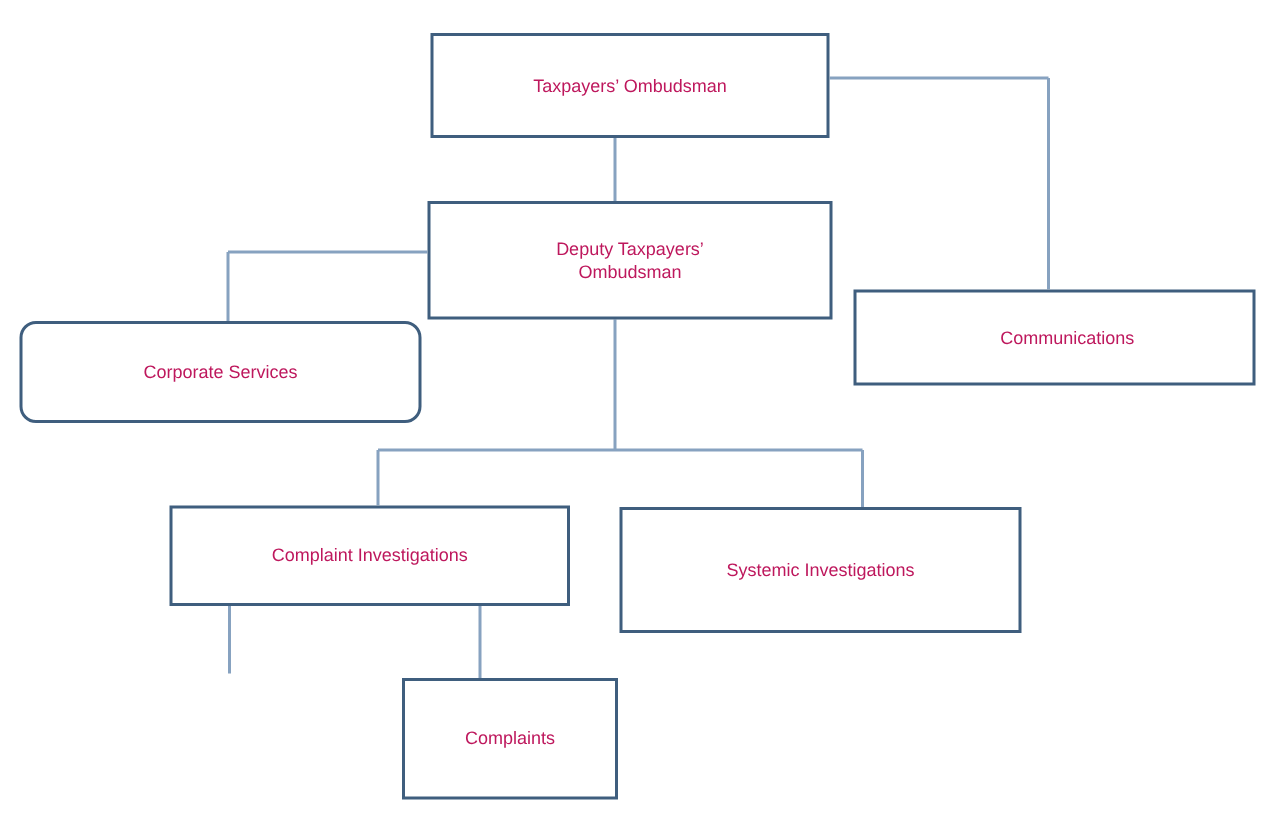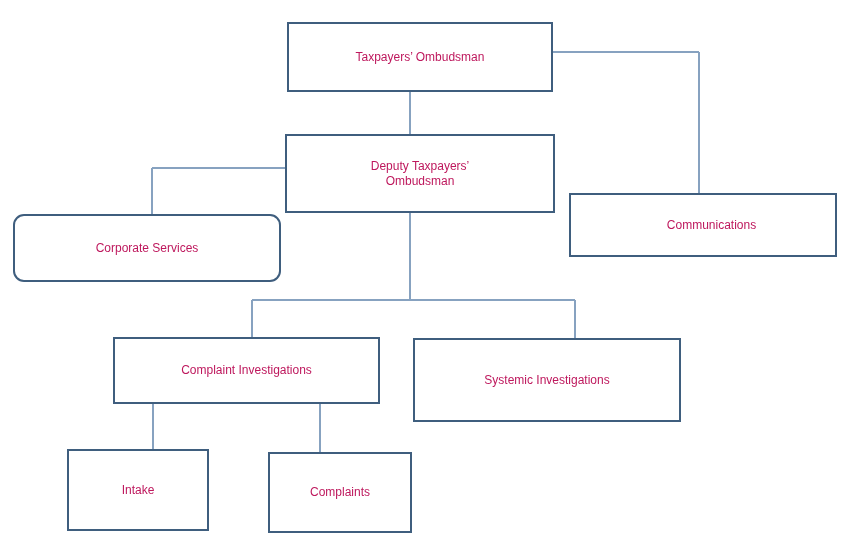--- a/index.html
+++ b/index.html
@@ -69,19 +69,16 @@
   </div>
   <div class="node" style="left: 569px; top: 193px; width: 268px; height: 64px; padding-left: 17px;">
     <span class="label">Communications</span>
   </div>
   <div class="node" style="left: 113px; top: 337px; width: 267px; height: 67px;">
     <span class="label">Complaint Investigations</span>
   </div>
   <div class="node" style="left: 413px; top: 338px; width: 268px; height: 84px;">
     <span class="label">Systemic Investigations</span>
   </div>
-  <div class="node" style="left: 67px; top: 449px; width: 142px; height: 82px;">
-    <span class="label">Intake</span>
-  </div>
   <div class="node" style="left: 268px; top: 452px; width: 144px; height: 81px; align-items: center;">
     <span class="label">Complaints</span>
   </div>
 </div>
 
 </body></html>

